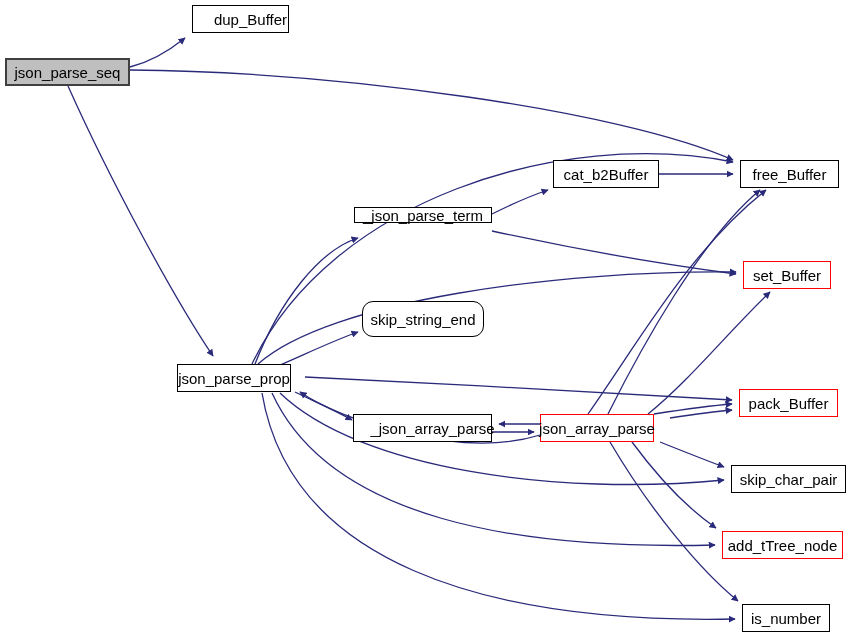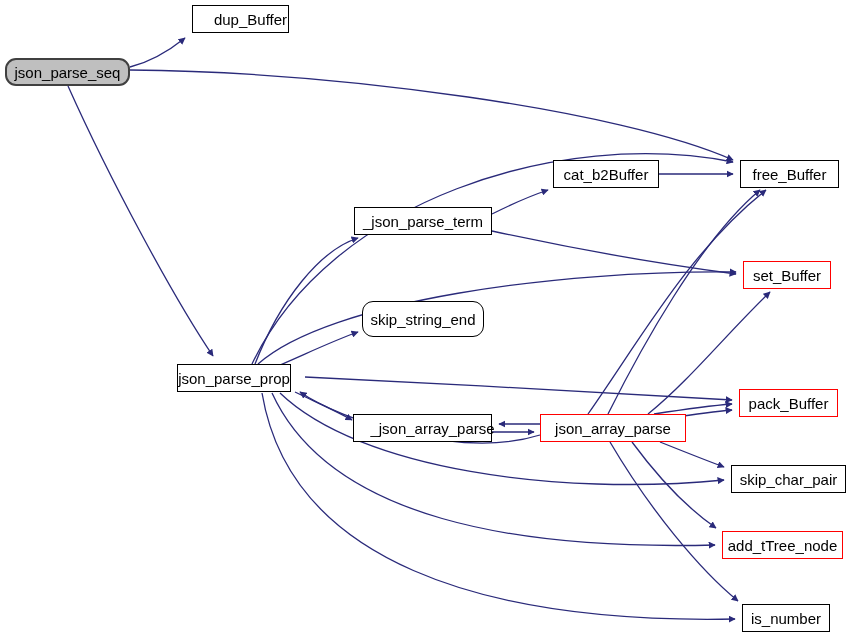--- a/index.html
+++ b/index.html
@@ -83,51 +83,51 @@
         <path d="M648,414 C690,380 730,330 770,292" marker-end="url(#arrow)"></path>
         <path d="M654,414 C680,410 706,406 732,404" marker-end="url(#arrow)"></path>
         <path d="M670,418 C690,415 710,412 732,410" marker-end="url(#arrow)"></path>
         <path d="M660,442 C685,452 705,460 724,467" marker-end="url(#arrow)"></path>
         <path d="M632,442 C660,480 690,510 716,528" marker-end="url(#arrow)"></path>
         <path d="M610,442 C650,510 700,570 738,601" marker-end="url(#arrow)"></path>
         <path d="M540,435 C460,460 340,420 300,392" marker-end="url(#arrow)"></path>
       </g>
   </svg>
   <div id="node-group">
-      <div class="node current" style="left: 5px; top: 58px; width: 125px; height: 28px; border-radius: 11px;">
+      <div class="node current" style="left: 5px; top: 58px; width: 125px; height: 28px;">
         <span class="node-label">json_parse_seq</span>
       </div>
       <div class="node" style="left: 192px; top: 5px; width: 97px; height: 28px; padding-left: 20px;">
         <span class="node-label">dup_Buffer</span>
       </div>
       <div class="node" style="left: 553px; top: 160px; width: 106px; height: 28px;">
         <span class="node-label">cat_b2Buffer</span>
       </div>
       <div class="node" style="left: 740px; top: 160px; width: 99px; height: 28px;">
         <span class="node-label">free_Buffer</span>
       </div>
-      <div class="node" style="left: 354px; top: 207px; width: 138px; height: 28px;">
+      <div class="node" style="left: 354px; top: 207px; width: 138px; height: 16px;">
         <span class="node-label">_json_parse_term</span>
       </div>
       <div class="node red" style="left: 743px; top: 261px; width: 88px; height: 28px;">
         <span class="node-label">set_Buffer</span>
       </div>
       <div class="node" style="left: 362px; top: 301px; width: 122px; height: 36px; border-radius: 11px;">
         <span class="node-label">skip_string_end</span>
       </div>
       <div class="node" style="left: 177px; top: 364px; width: 114px; height: 28px;">
         <span class="node-label">json_parse_prop</span>
       </div>
       <div class="node red" style="left: 739px; top: 389px; width: 99px; height: 28px;">
         <span class="node-label">pack_Buffer</span>
       </div>
       <div class="node" style="left: 353px; top: 414px; width: 139px; height: 28px; padding-left: 20px;">
         <span class="node-label">_json_array_parse</span>
       </div>
-      <div class="node red" style="left: 540px; top: 414px; width: 146px; height: 28px;">
+      <div class="node red" style="left: 540px; top: 414px; width: 114px; height: 28px;">
         <span class="node-label">json_array_parse</span>
       </div>
       <div class="node" style="left: 731px; top: 465px; width: 115px; height: 28px;">
         <span class="node-label">skip_char_pair</span>
       </div>
       <div class="node red" style="left: 722px; top: 531px; width: 121px; height: 28px;">
         <span class="node-label">add_tTree_node</span>
       </div>
       <div class="node" style="left: 742px; top: 604px; width: 88px; height: 28px;">
         <span class="node-label">is_number</span>

